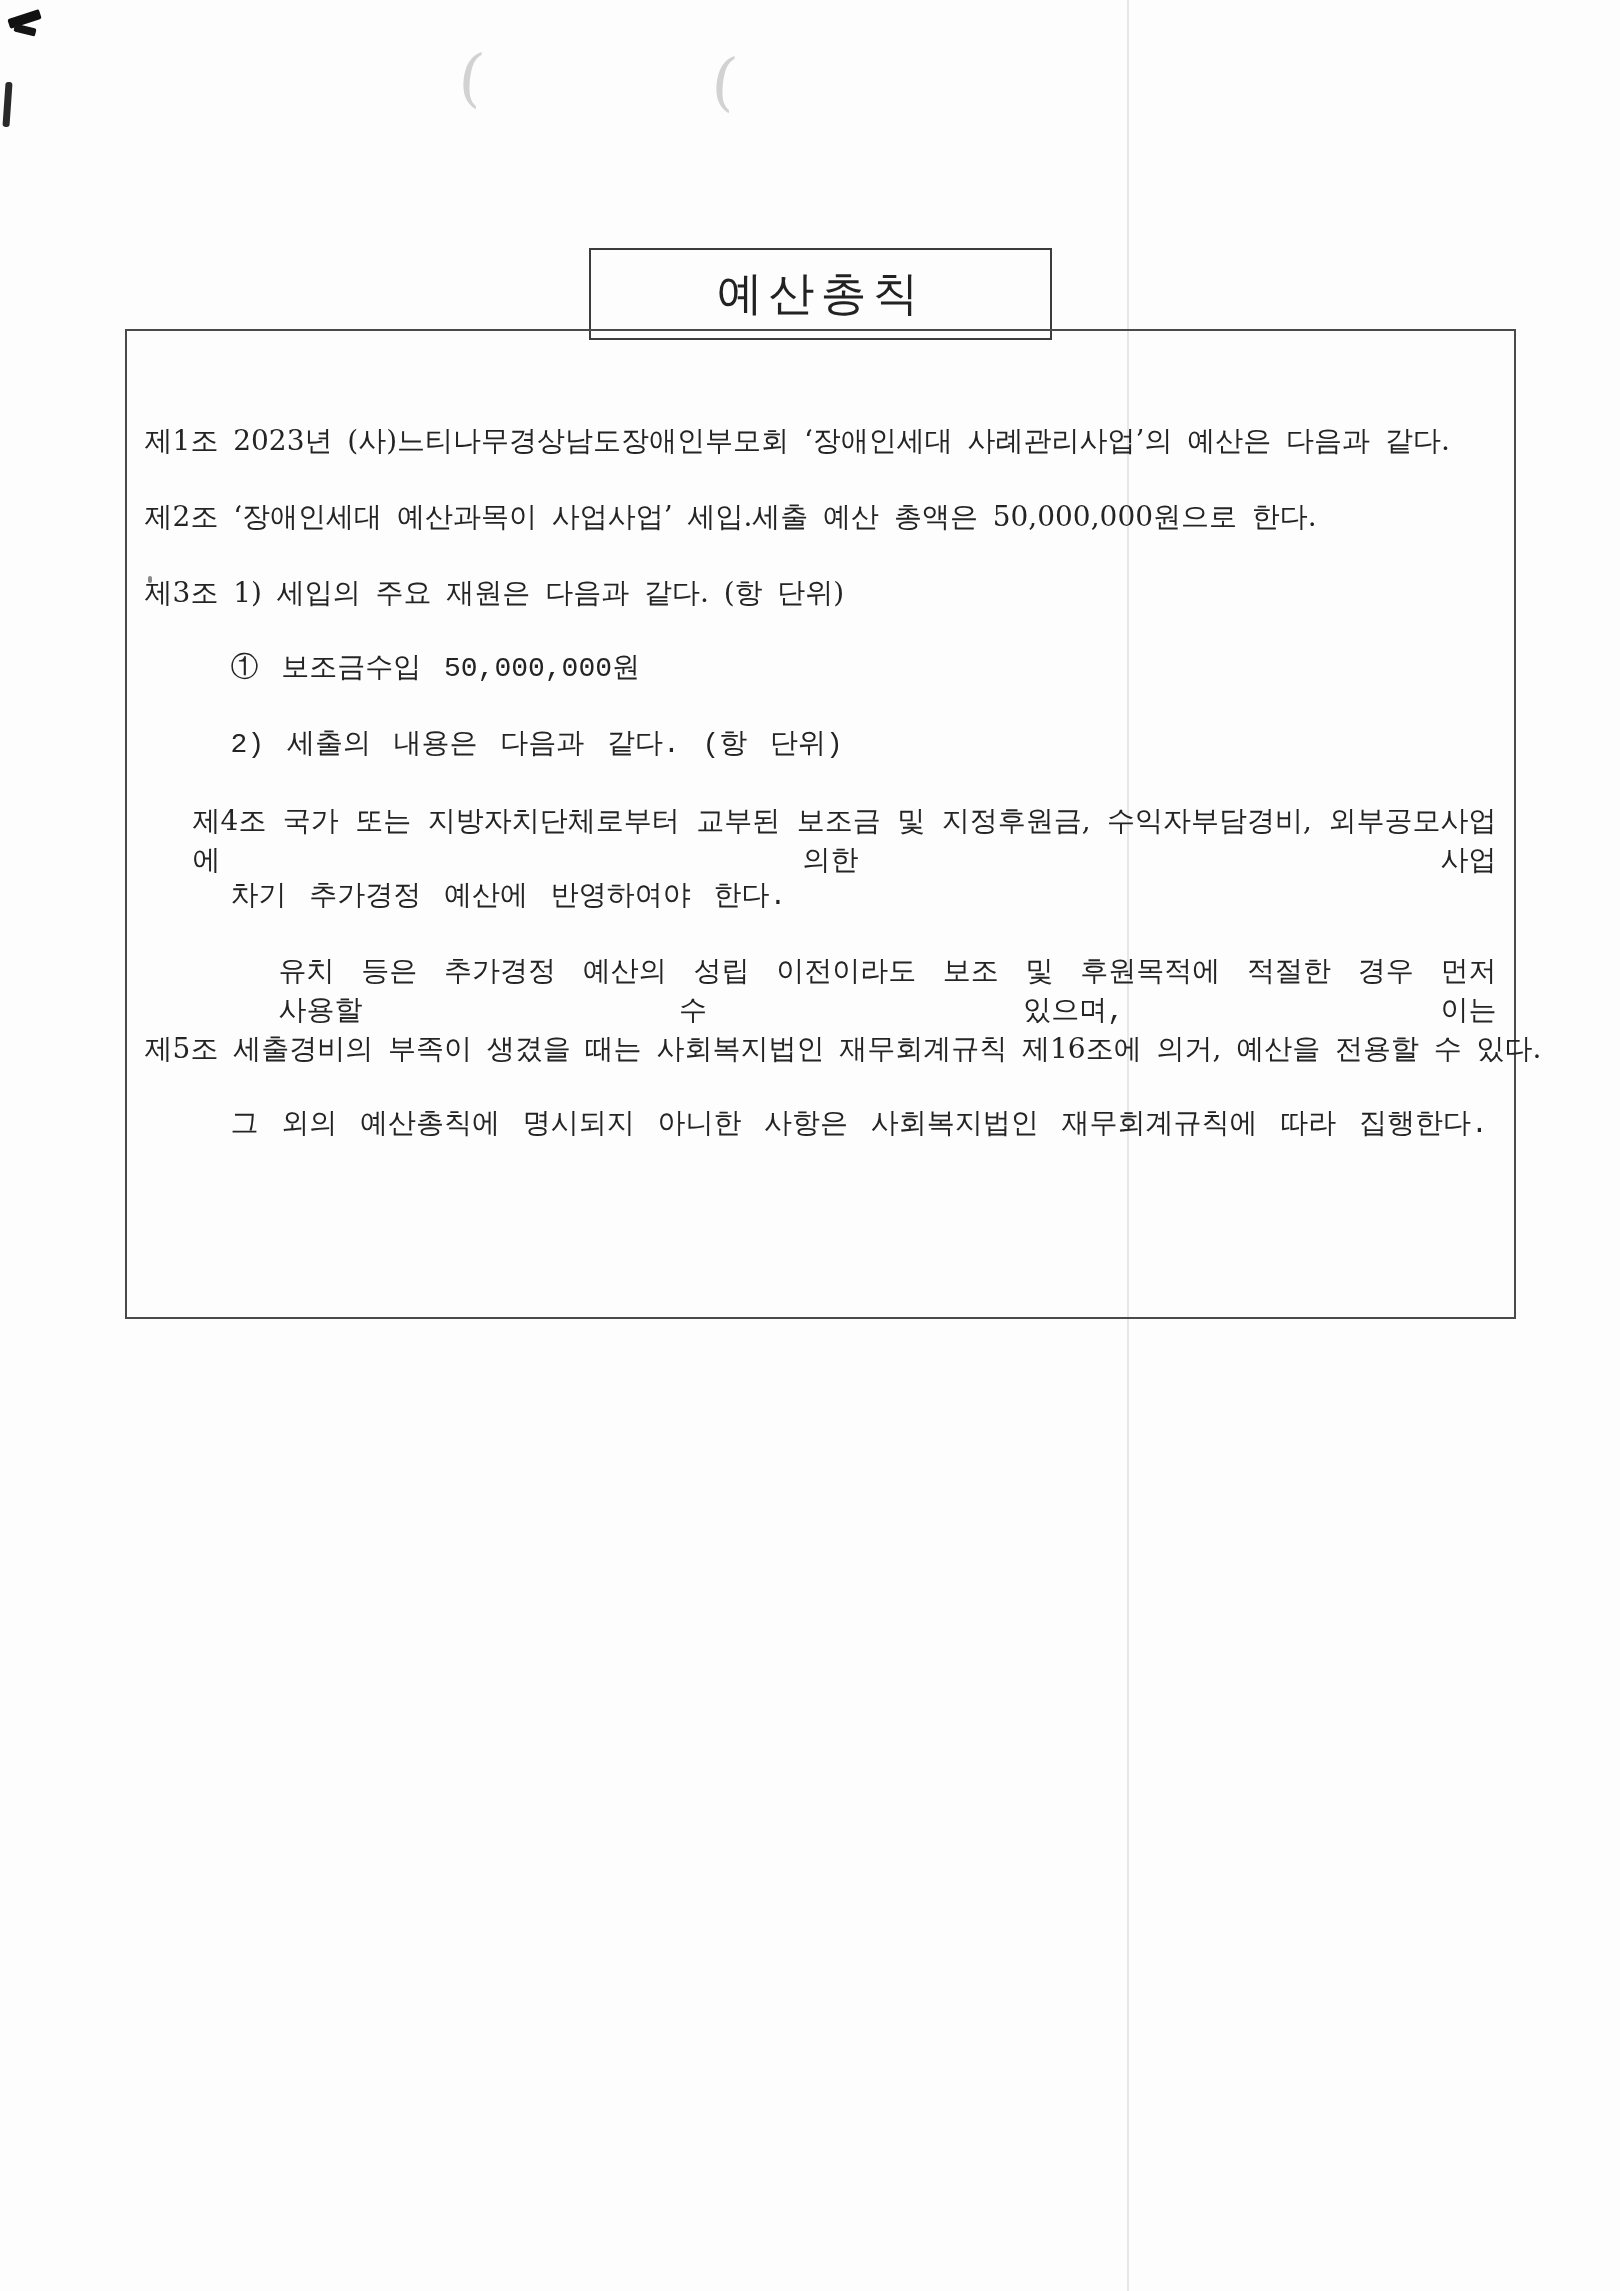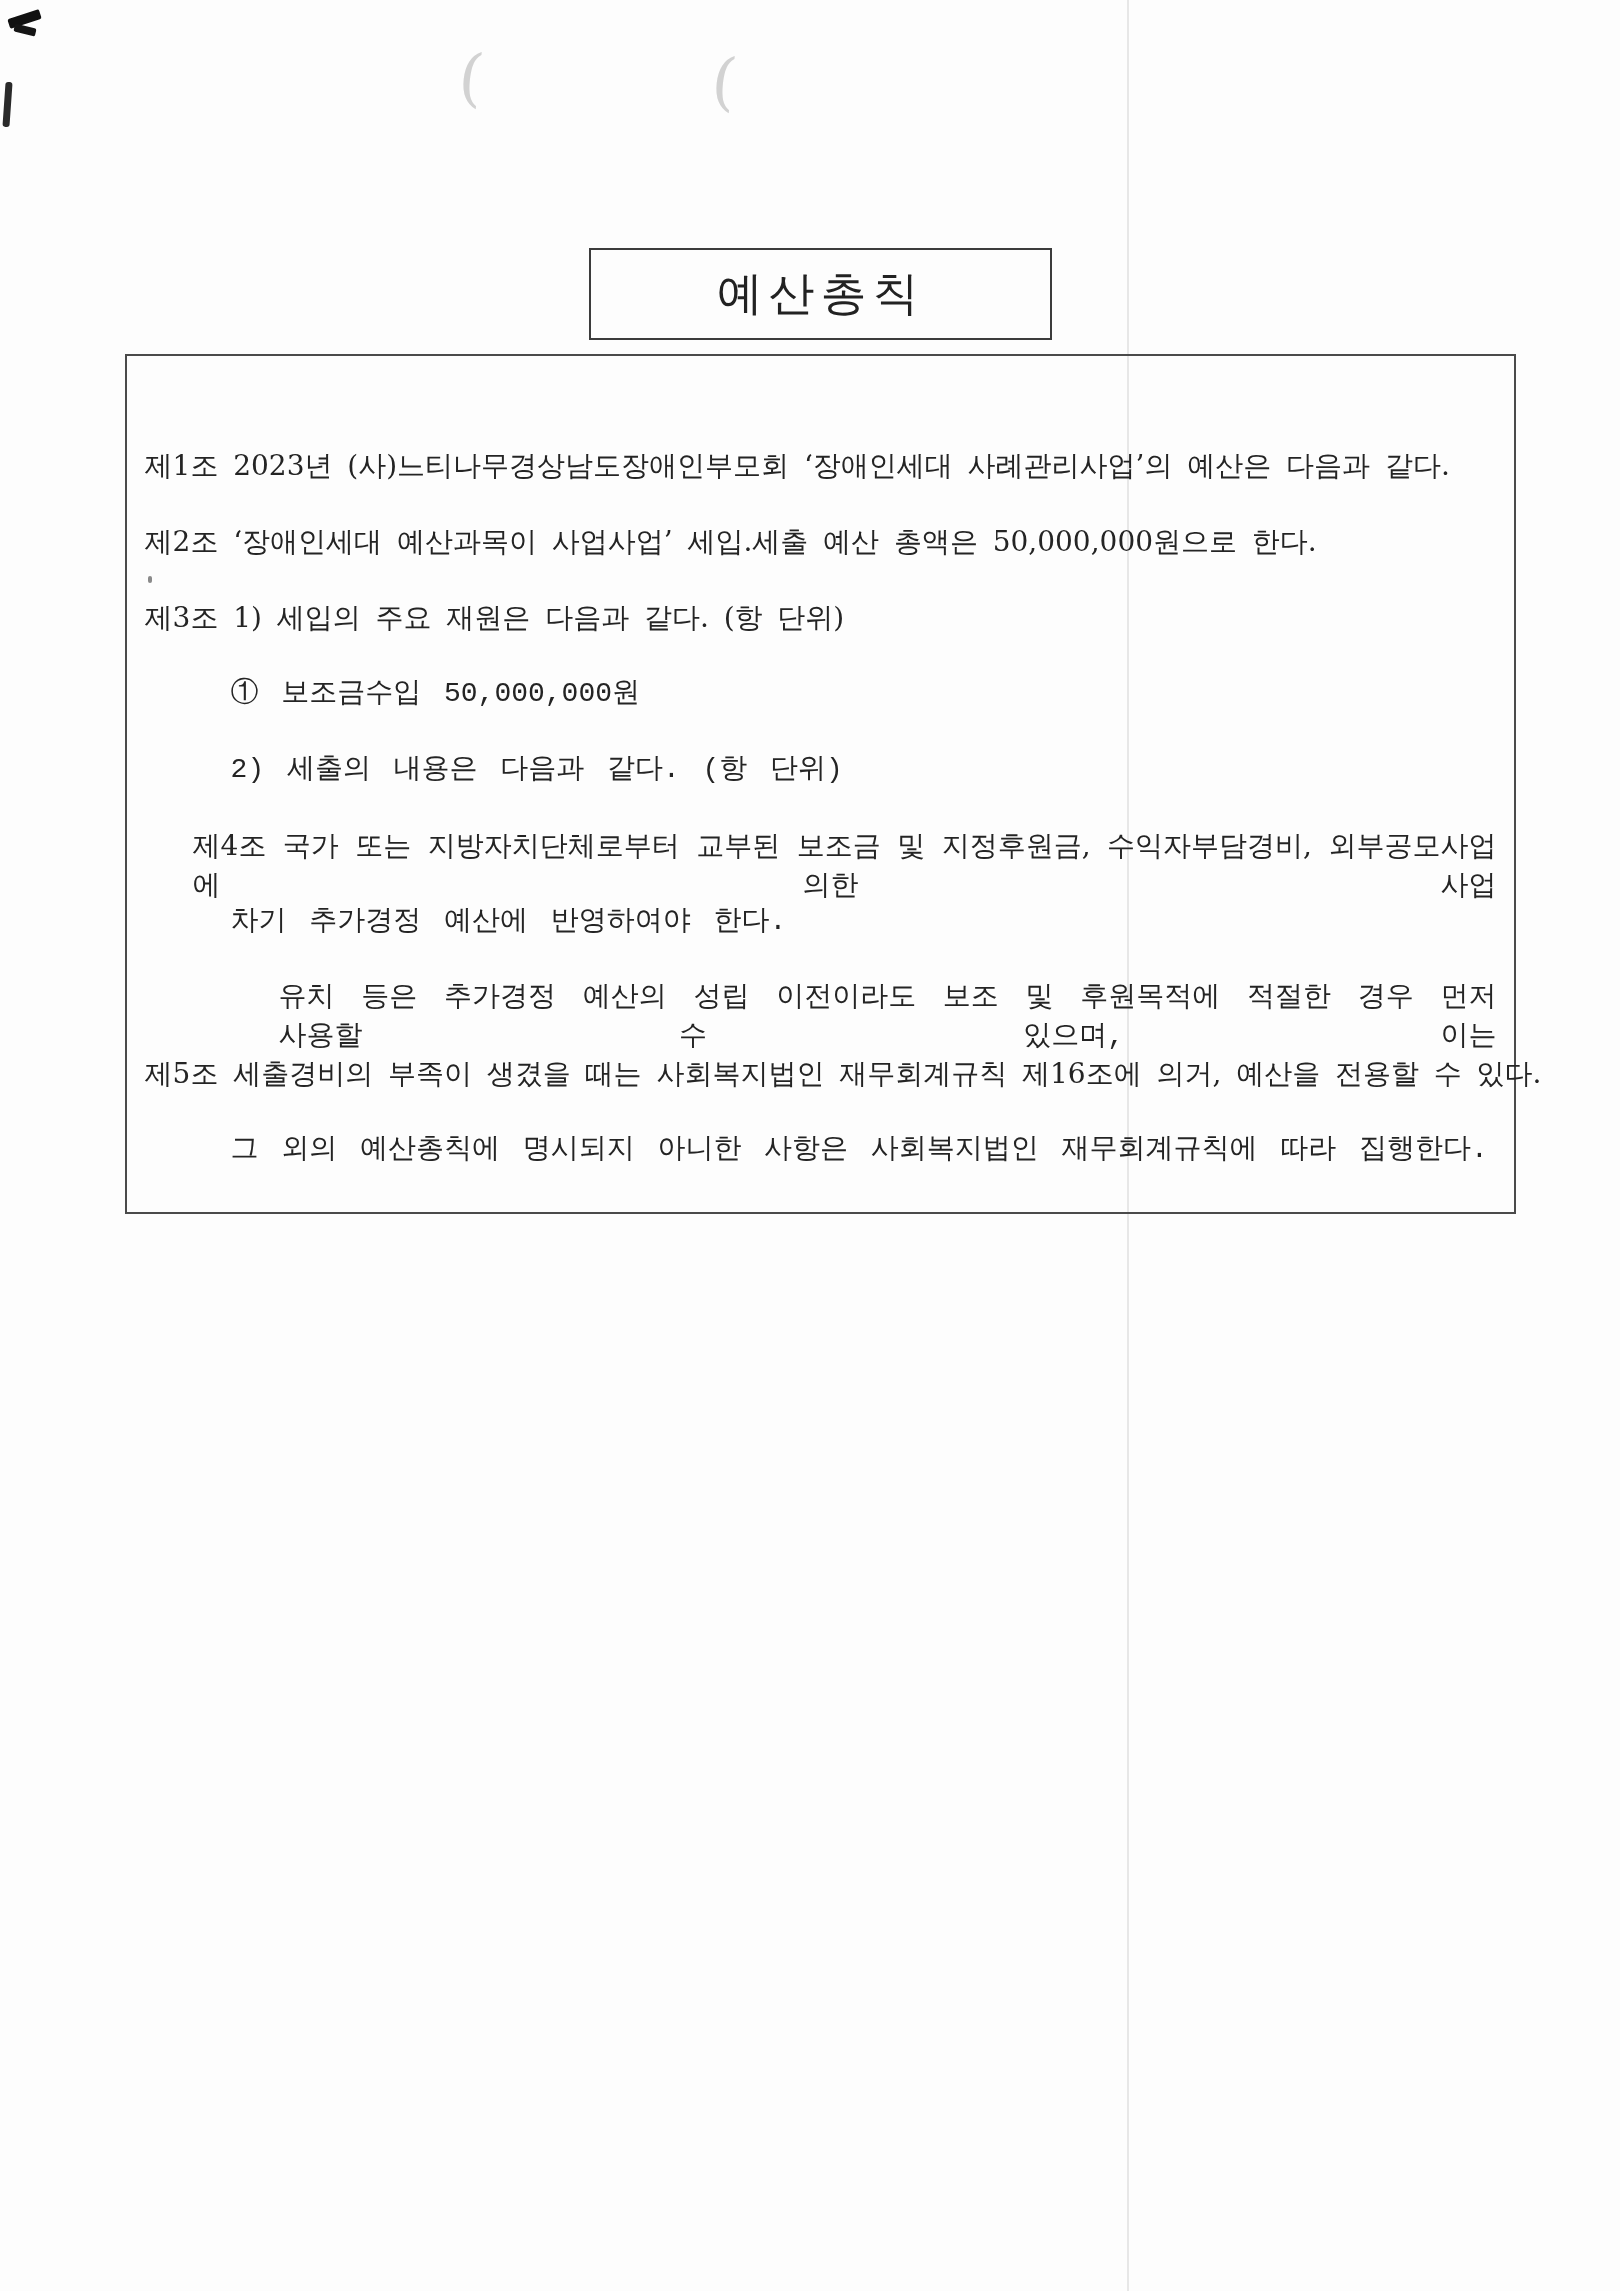--- a/index.html
+++ b/index.html
@@ -73,22 +73,22 @@
   }
   .title-text {
     font-size: 46px;
     letter-spacing: 5.9px;
     color: #222;
   }
 
   
   .content-box {
     position: absolute;
-    left: 125px; top: 354px;
-    width: 1391px; height: 860px;
+    left: 125px; top: 329px;
+    width: 1391px; height: 990px;
     border: 2px solid #4a4a4a;
     box-sizing: border-box;
     padding: 90px 17.6px 0 17.6px;
   }
 
   .line {
     height: 76px;
     font-size: 28px;
     line-height: 39px;
     white-space: nowrap;

